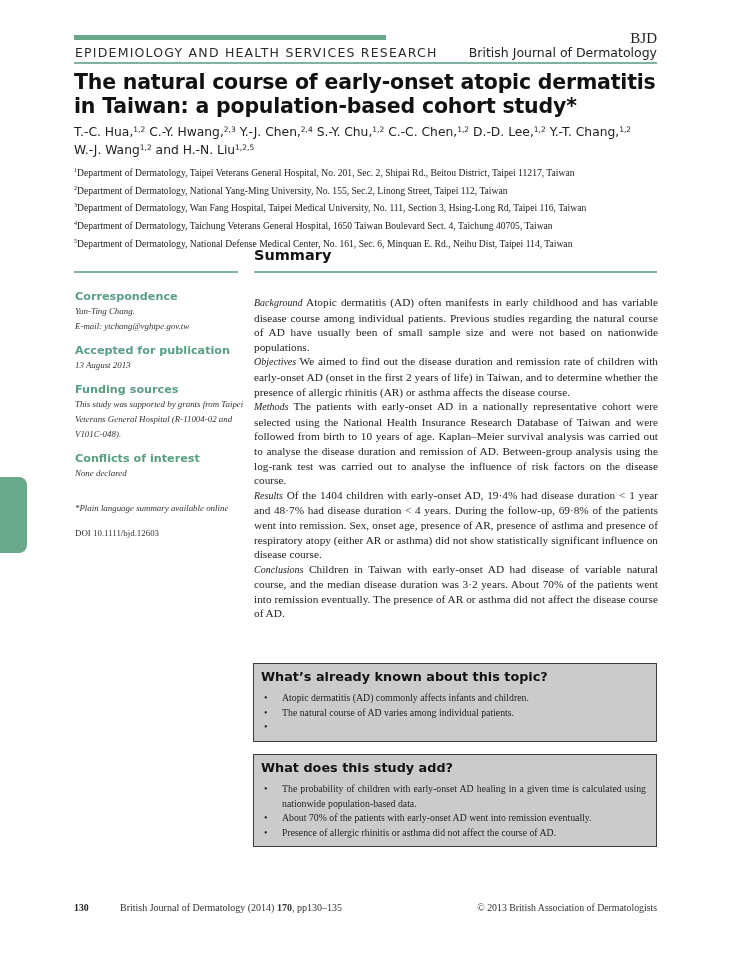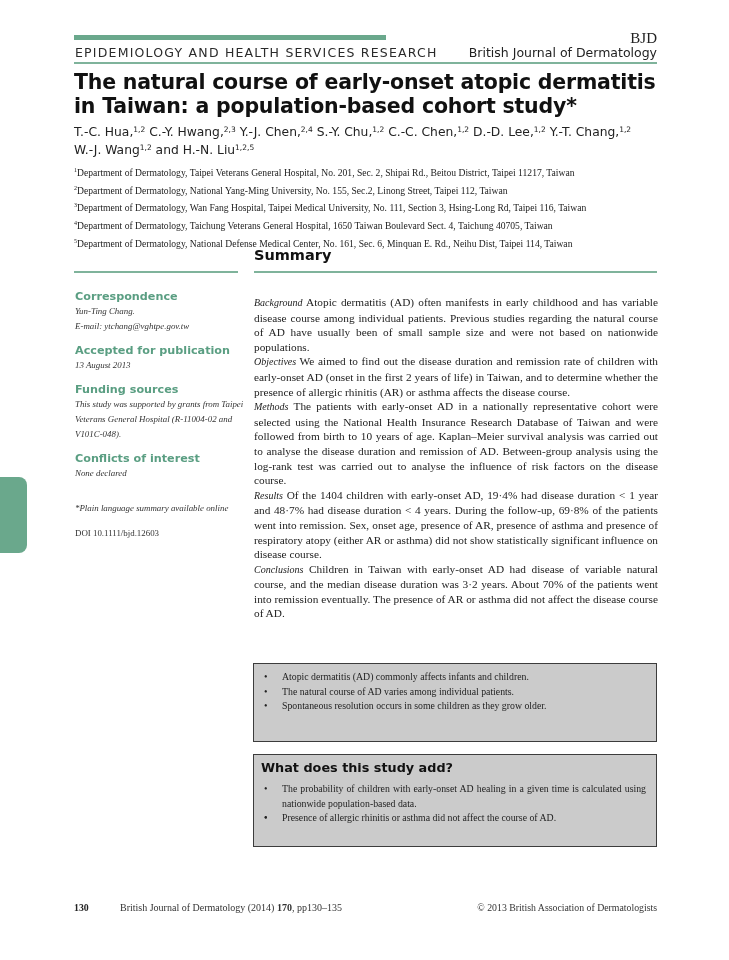--- a/index.html
+++ b/index.html
@@ -109,31 +109,32 @@
 
 <div class="abs serif" id="abstract">
   <p><span class="lbl">Background</span> <span>Atopic dermatitis (AD) often manifests in early childhood and has variable disease course among individual patients. Previous studies regarding the natural course of AD have usually been of small sample size and were not based on nationwide populations.</span></p>
   <p><span class="lbl">Objectives</span> <span>We aimed to find out the disease duration and remission rate of children with early-onset AD (onset in the first 2 years of life) in Taiwan, and to determine whether the presence of allergic rhinitis (AR) or asthma affects the disease course.</span></p>
   <p><span class="lbl">Methods</span> <span>The patients with early-onset AD in a nationally representative cohort were selected using the National Health Insurance Research Database of Taiwan and were followed from birth to 10 years of age. Kaplan–Meier survival analysis was carried out to analyse the disease duration and remission of AD. Between-group analysis using the log-rank test was carried out to analyse the influence of risk factors on the disease course.</span></p>
   <p><span class="lbl">Results</span> <span>Of the 1404 children with early-onset AD, 19·4% had disease duration &lt; 1 year and 48·7% had disease duration &lt; 4 years. During the follow-up, 69·8% of the patients went into remission. Sex, onset age, presence of AR, presence of asthma and presence of respiratory atopy (either AR or asthma) did not show statistically significant influence on disease course.</span></p>
   <p><span class="lbl">Conclusions</span> <span>Children in Taiwan with early-onset AD had disease of variable natural course, and the median disease duration was 3·2 years. About 70% of the patients went into remission eventually. The presence of AR or asthma did not affect the disease course of AD.</span></p>
 </div>
 
 <div class="box" id="known-box">
+  <h3 class="sans">What’s already known about this topic?</h3>
   <ul class="serif">
     <li><span class="bullet">•</span><span>Atopic dermatitis (AD) commonly affects infants and children.</span></li>
     <li><span class="bullet">•</span><span>The natural course of AD varies among individual patients.</span></li>
-    <li><span class="bullet">•</span><span>Spontaneous resolution occurs in some children as they grow older.</span></li>
+    <li><span class="bullet">•</span></li>
   </ul>
 </div>
 
 <div class="box" id="adds-box">
   <h3 class="sans">What does this study add?</h3>
   <ul class="serif">
     <li><span class="bullet">•</span><span>The probability of children with early-onset AD healing in a given time is calculated using nationwide population-based data.</span></li>
-    <li><span class="bullet">•</span></li>
+    <li><span class="bullet">•</span><span>About 70% of the patients with early-onset AD went into remission eventually.</span></li>
     <li><span class="bullet">•</span><span>Presence of allergic rhinitis or asthma did not affect the course of AD.</span></li>
   </ul>
 </div>
 
 <div class="abs serif" id="footer-page">130</div>
 <div class="abs serif" id="footer-citation"><span>British Journal of Dermatology (2014) </span><b>170</b><span>, pp130–135</span></div>
 <div class="abs serif" id="footer-copyright">© 2013 British Association of Dermatologists</div>
 
 </body></html>

